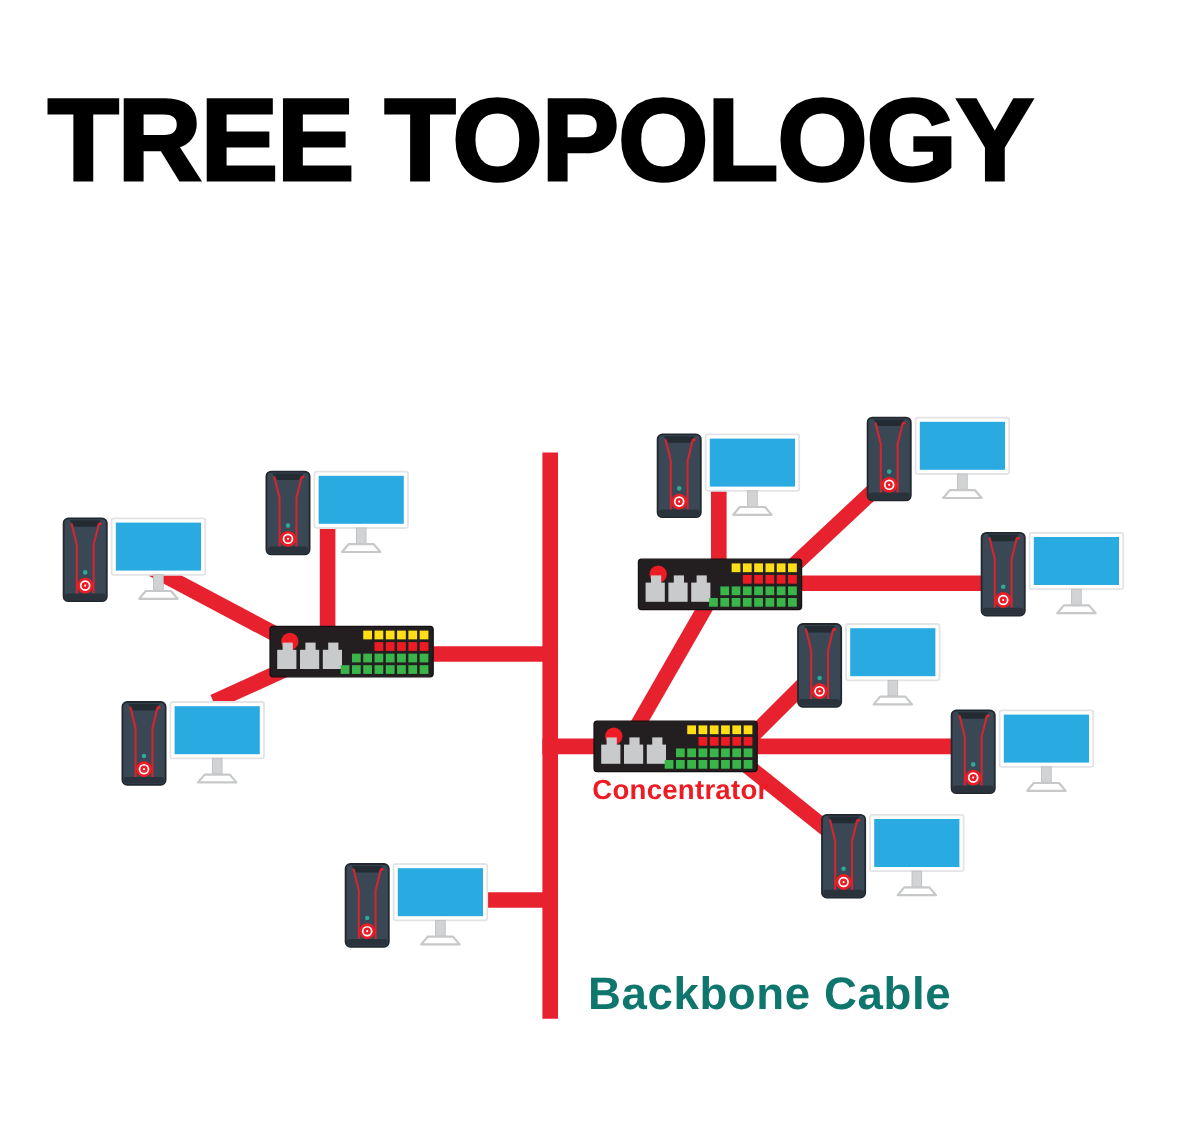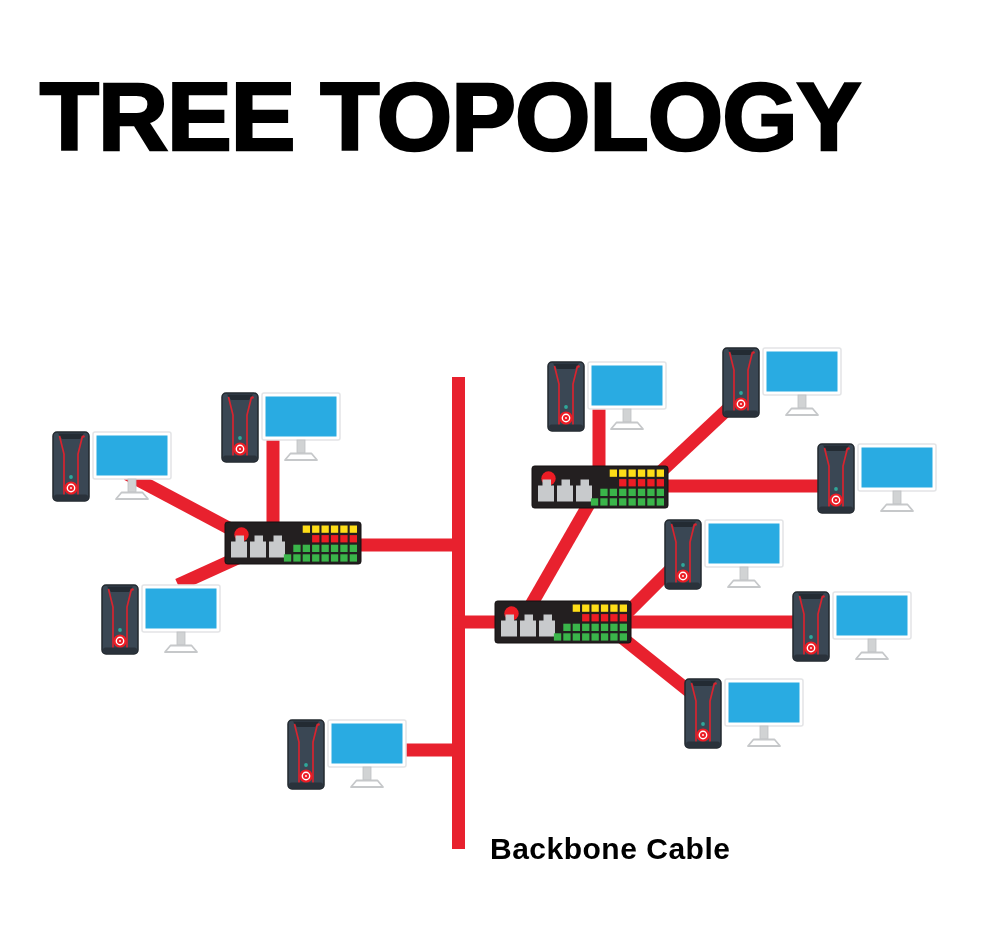--- a/index.html
+++ b/index.html
@@ -5,21 +5,21 @@
   html,body{margin:0;padding:0;background:#ffffff;width:1000px;height:952px;overflow:hidden;
     font-family:"Liberation Sans", sans-serif;}
   .stage{position:absolute;left:0;top:0;width:900px;height:952px;}
   .title{position:absolute;top:66px;left:0;width:100%;margin:0;text-align:center;
     font-size:97px;font-weight:bold;letter-spacing:-1px;color:#000;
     -webkit-text-stroke:2.6px #000;line-height:1.05;}
   #net{position:absolute;left:0;top:0;}
   .label{position:absolute;font-weight:bold;white-space:nowrap;}
   .concentrator{left:447px;top:646px;width:240px;text-align:center;
     color:var(--c-label-red,#ED1C24);font-size:23px;line-height:25px;letter-spacing:0.2px;}
-  .backbone-label{left:490px;top:832px;font-size:30px;color:#000000;letter-spacing:0.5px;}
+  .backbone-label{left:490px;top:808px;font-size:38px;color:#0f766e;letter-spacing:0.5px;}
 </style>
 </head>
 <body>
 
 <div class="stage">
 
   <h1 class="title">TREE TOPOLOGY</h1>
 
   <svg id="net" width="1000" height="952" viewBox="0 0 1000 952" xmlns="http://www.w3.org/2000/svg">
     <defs>
@@ -110,17 +110,18 @@
         <use x="548" y="362" href="#sym-computer" xlink:href="#sym-computer"></use>
         <use x="723" y="348" href="#sym-computer" xlink:href="#sym-computer"></use>
         <use x="818" y="444" href="#sym-computer" xlink:href="#sym-computer"></use>
         <use x="665" y="520" href="#sym-computer" xlink:href="#sym-computer"></use>
         <use x="793" y="592" href="#sym-computer" xlink:href="#sym-computer"></use>
         <use x="685" y="679" href="#sym-computer" xlink:href="#sym-computer"></use>
       </g>
   </svg>
 
   <div class="label concentrator">
+    <div>Concentrator</div>
   </div>
 
   <div class="label backbone-label">Backbone Cable</div>
 
 </div>
 
 </body></html>

